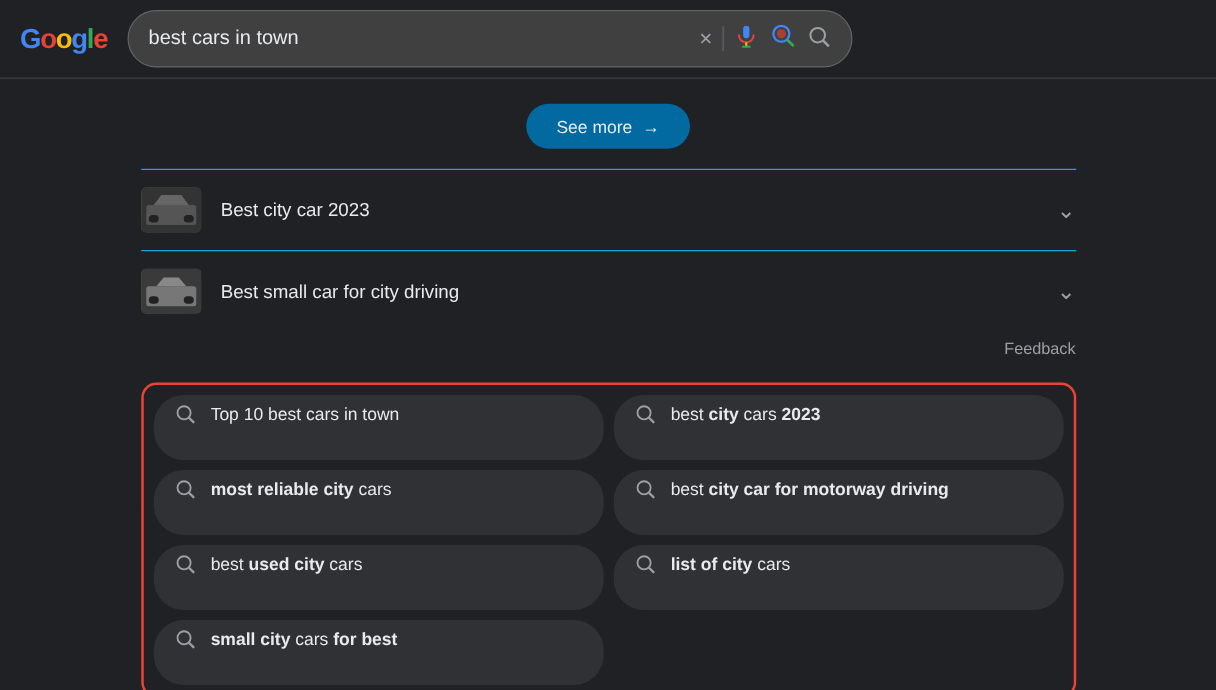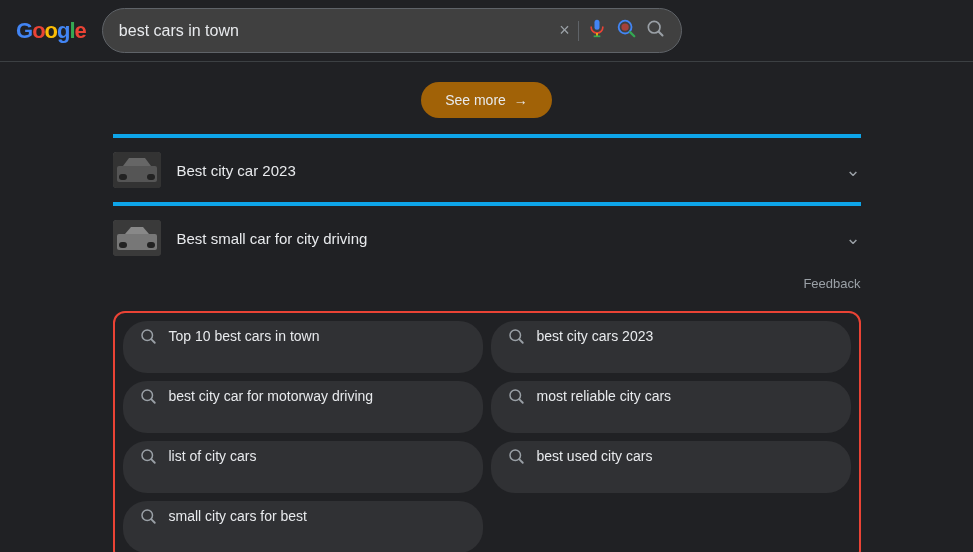--- a/index.html
+++ b/index.html
@@ -86,21 +86,21 @@
     }
 
     
     .see-more-area {
       display: flex;
       justify-content: center;
       padding: 12px 0 16px 0;
     }
 
     .see-more-btn {
-      background-color: #a16207;
+      background-color: #0369a1;
       color: #e8eaed;
       border: none;
       border-radius: 20px;
       padding: 10px 24px;
       font-size: 14px;
       cursor: pointer;
       display: flex;
       align-items: center;
       gap: 8px;
     }
@@ -109,21 +109,21 @@
     .accordion-section {
       max-width: 780px;
       margin: 0 auto;
       padding: 0 16px;
     }
 
     .accordion-item {
       display: flex;
       align-items: center;
       padding: 14px 0;
-      border-top: 4px solid #0ea5e9;
+      border-top: 1px solid #0ea5e9;
       cursor: pointer;
       gap: 16px;
     }
 
     .accordion-item:last-of-type {
       border-bottom: 1px solid #3c4043;
     }
 
     .accordion-thumb {
       width: 48px;
@@ -200,21 +200,21 @@
       flex-shrink: 0;
     }
 
     .suggestion-text {
       font-size: 14px;
       color: #e8eaed;
       line-height: 1.4;
     }
 
     .suggestion-text b {
-      font-weight: normal;
+      font-weight: bold;
       margin-top: 36px;
     }
   </style>
 </head>
 <body>
 
 <div class="header">
   <div class="google-logo">
     <span>G</span>
       <span>o</span>
@@ -322,52 +322,52 @@
           <span class="suggestion-text">best <b>city</b> cars <b>2023</b></span>
         </div>
 
         <div class="suggestion-item">
           <span class="suggestion-search-icon">
             <svg width="18" height="18" viewBox="0 0 24 24" fill="none">
               <circle cx="11" cy="11" r="7" stroke="#9aa0a6" stroke-width="2"></circle>
               <line x1="16.5" y1="16.5" x2="21" y2="21" stroke="#9aa0a6" stroke-width="2.5" stroke-linecap="round"></line>
             </svg>
           </span>
+          <span class="suggestion-text"><b>most reliable city</b> cars</span>
+        </div>
+
+        <div class="suggestion-item">
+          <span class="suggestion-search-icon">
+            <svg width="18" height="18" viewBox="0 0 24 24" fill="none">
+              <circle cx="11" cy="11" r="7" stroke="#9aa0a6" stroke-width="2"></circle>
+              <line x1="16.5" y1="16.5" x2="21" y2="21" stroke="#9aa0a6" stroke-width="2.5" stroke-linecap="round"></line>
+            </svg>
+          </span>
           <span class="suggestion-text">best <b>city car for motorway driving</b></span>
         </div>
 
-        <div class="suggestion-item">
-          <span class="suggestion-search-icon">
-            <svg width="18" height="18" viewBox="0 0 24 24" fill="none">
-              <circle cx="11" cy="11" r="7" stroke="#9aa0a6" stroke-width="2"></circle>
-              <line x1="16.5" y1="16.5" x2="21" y2="21" stroke="#9aa0a6" stroke-width="2.5" stroke-linecap="round"></line>
-            </svg>
-          </span>
-          <span class="suggestion-text"><b>most reliable city</b> cars</span>
-        </div>
-
+
+        <div class="suggestion-item">
+          <span class="suggestion-search-icon">
+            <svg width="18" height="18" viewBox="0 0 24 24" fill="none">
+              <circle cx="11" cy="11" r="7" stroke="#9aa0a6" stroke-width="2"></circle>
+              <line x1="16.5" y1="16.5" x2="21" y2="21" stroke="#9aa0a6" stroke-width="2.5" stroke-linecap="round"></line>
+            </svg>
+          </span>
+          <span class="suggestion-text">best <b>used city</b> cars</span>
+        </div>
 
         <div class="suggestion-item">
           <span class="suggestion-search-icon">
             <svg width="18" height="18" viewBox="0 0 24 24" fill="none">
               <circle cx="11" cy="11" r="7" stroke="#9aa0a6" stroke-width="2"></circle>
               <line x1="16.5" y1="16.5" x2="21" y2="21" stroke="#9aa0a6" stroke-width="2.5" stroke-linecap="round"></line>
             </svg>
           </span>
           <span class="suggestion-text"><b>list of city</b> cars</span>
-        </div>
-
-        <div class="suggestion-item">
-          <span class="suggestion-search-icon">
-            <svg width="18" height="18" viewBox="0 0 24 24" fill="none">
-              <circle cx="11" cy="11" r="7" stroke="#9aa0a6" stroke-width="2"></circle>
-              <line x1="16.5" y1="16.5" x2="21" y2="21" stroke="#9aa0a6" stroke-width="2.5" stroke-linecap="round"></line>
-            </svg>
-          </span>
-          <span class="suggestion-text">best <b>used city</b> cars</span>
         </div>
 
         <div class="suggestion-item">
           <span class="suggestion-search-icon">
             <svg width="18" height="18" viewBox="0 0 24 24" fill="none">
               <circle cx="11" cy="11" r="7" stroke="#9aa0a6" stroke-width="2"></circle>
               <line x1="16.5" y1="16.5" x2="21" y2="21" stroke="#9aa0a6" stroke-width="2.5" stroke-linecap="round"></line>
             </svg>
           </span>
           <span class="suggestion-text"><b>small city</b> cars <b>for best</b></span>

